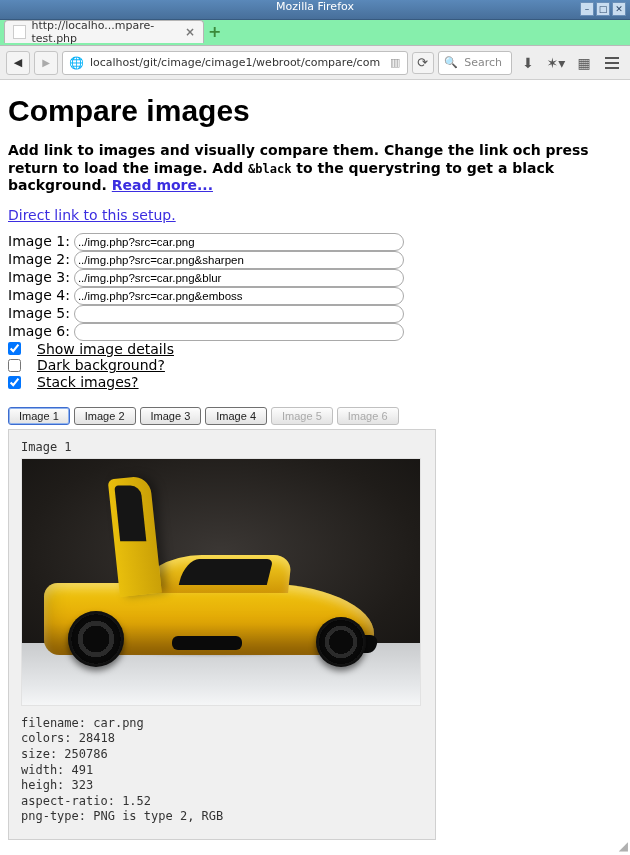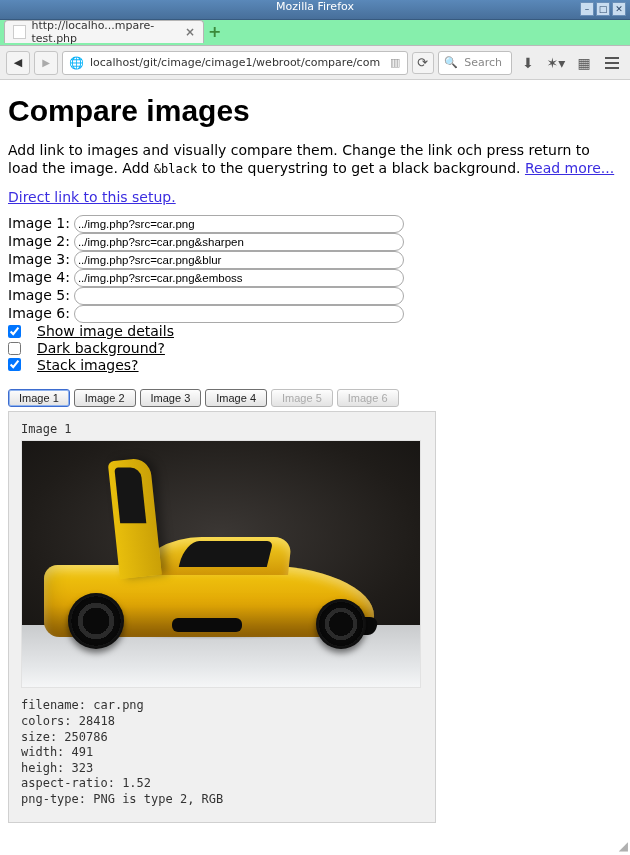--- a/index.html
+++ b/index.html
@@ -128,20 +128,21 @@
   h1 {
     font-family: Liberation Sans, sans-serif;
     font-size: 30px;
     font-weight: bold;
     margin: 8px 0 14px 0;
   }
   .intro {
     font-size: 14px;
     margin-bottom: 6px;
     line-height: 1.25;
+    font-weight: bold;
   }
   .intro code { font-family: monospace; font-size: 12px;}
   .intro a { color:#3b2de0; text-decoration:underline; }
 
   .directlink {
     display:inline-block;
     color:#3b2de0;
     text-decoration:underline;
     margin: 6px 0 10px 0;
     font-size:14px;

